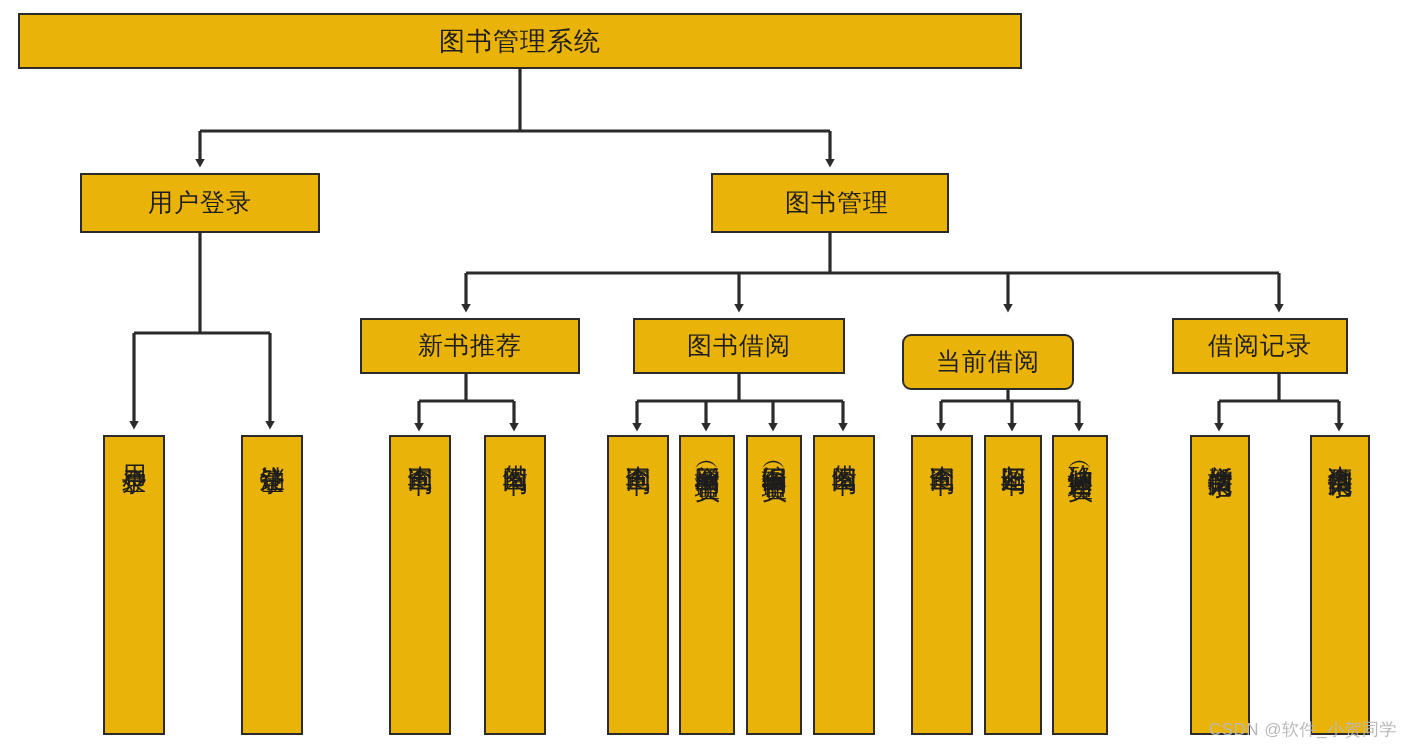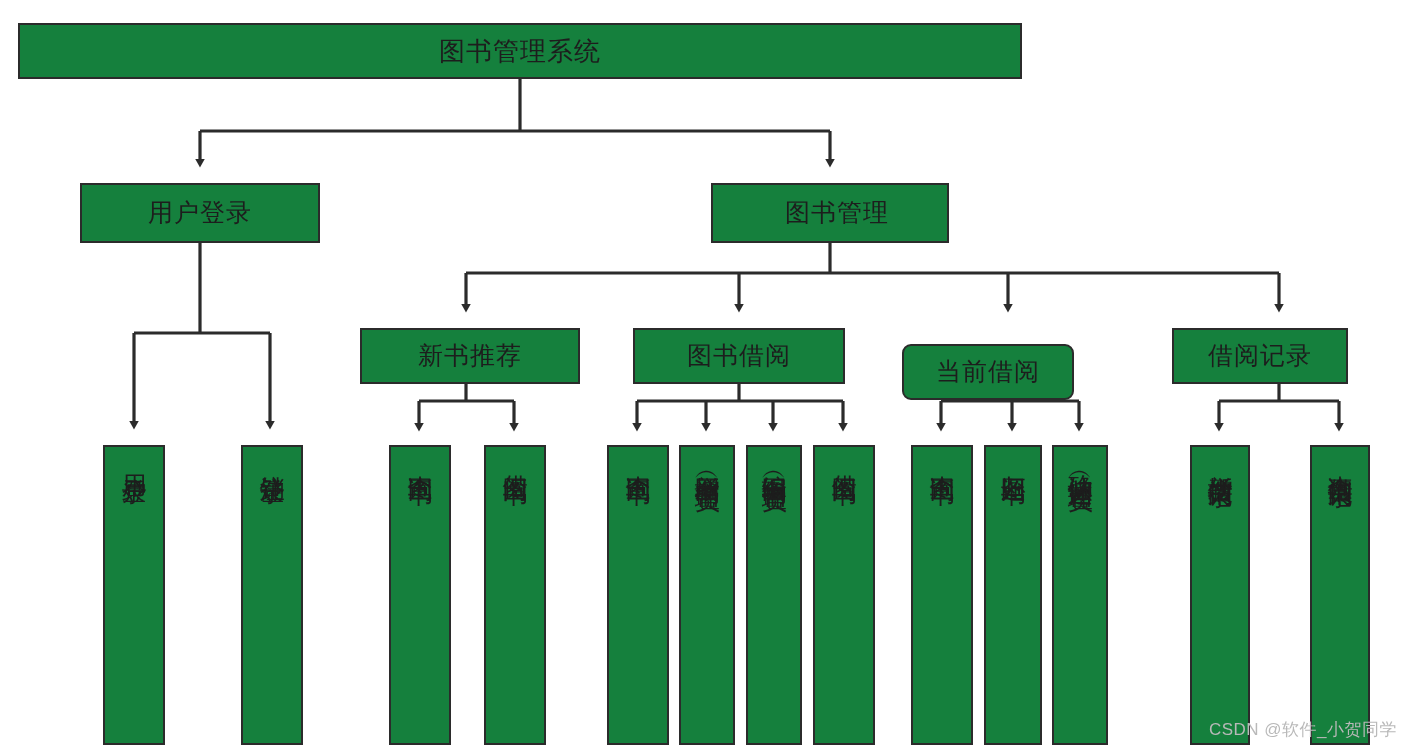--- a/index.html
+++ b/index.html
@@ -20,27 +20,26 @@
     left: 0;
     top: 0;
     width: 1405px;
     height: 747px;
     pointer-events: none;
   }
   .node {
     position: absolute;
     box-sizing: border-box;
     border: 2.5px solid #2b2b2b;
-    background: #15803d;
+    background: #eab308;
     display: flex;
     align-items: center;
     justify-content: center;
     color: #1d1d1d;
     z-index: 2;
-    margin-top: 10px;
   }
   .node.horiz {
     font-size: 25px;
     letter-spacing: 1px;
     line-height: 1.1;
   }
   .node.vert {
     align-items: flex-start;
     justify-content: center;
     padding-top: 8px;

